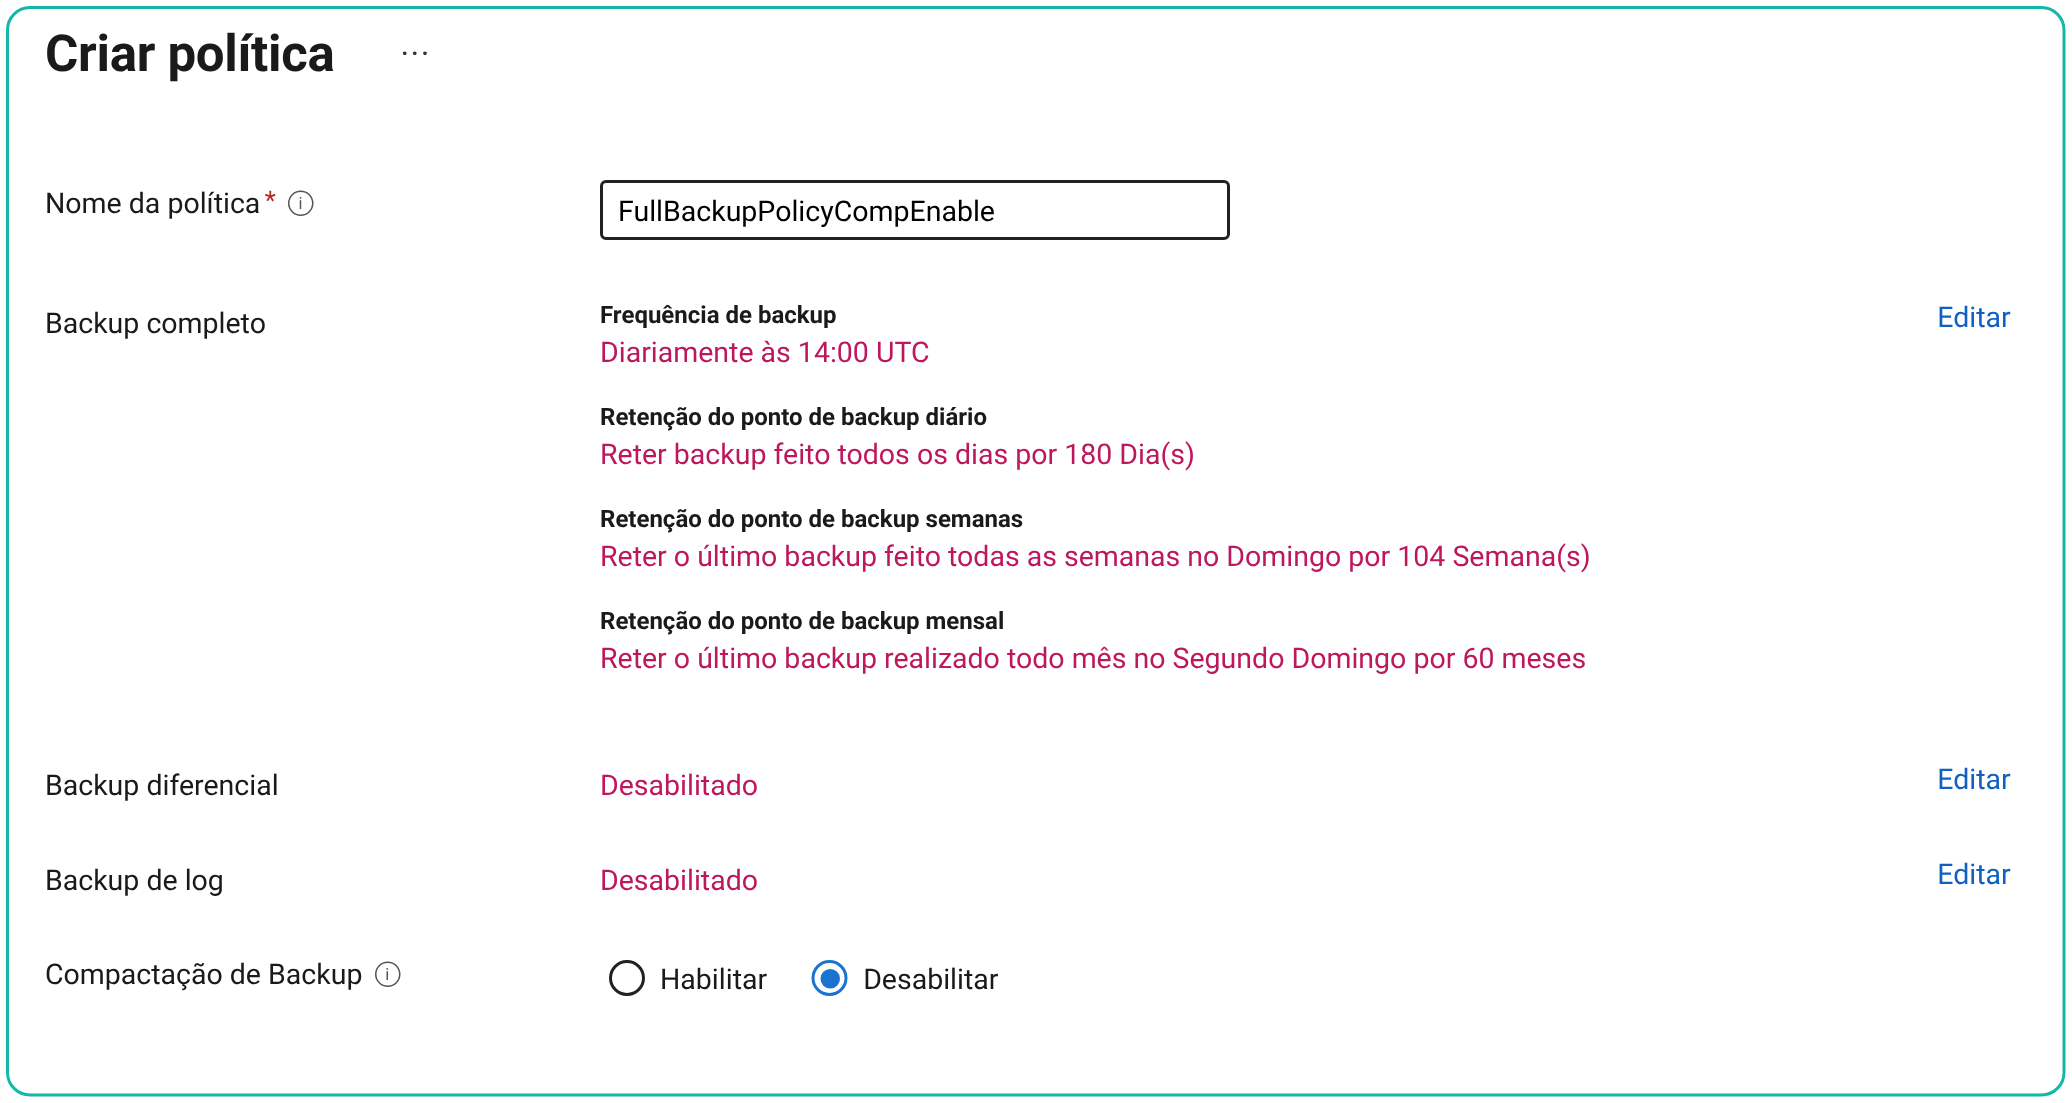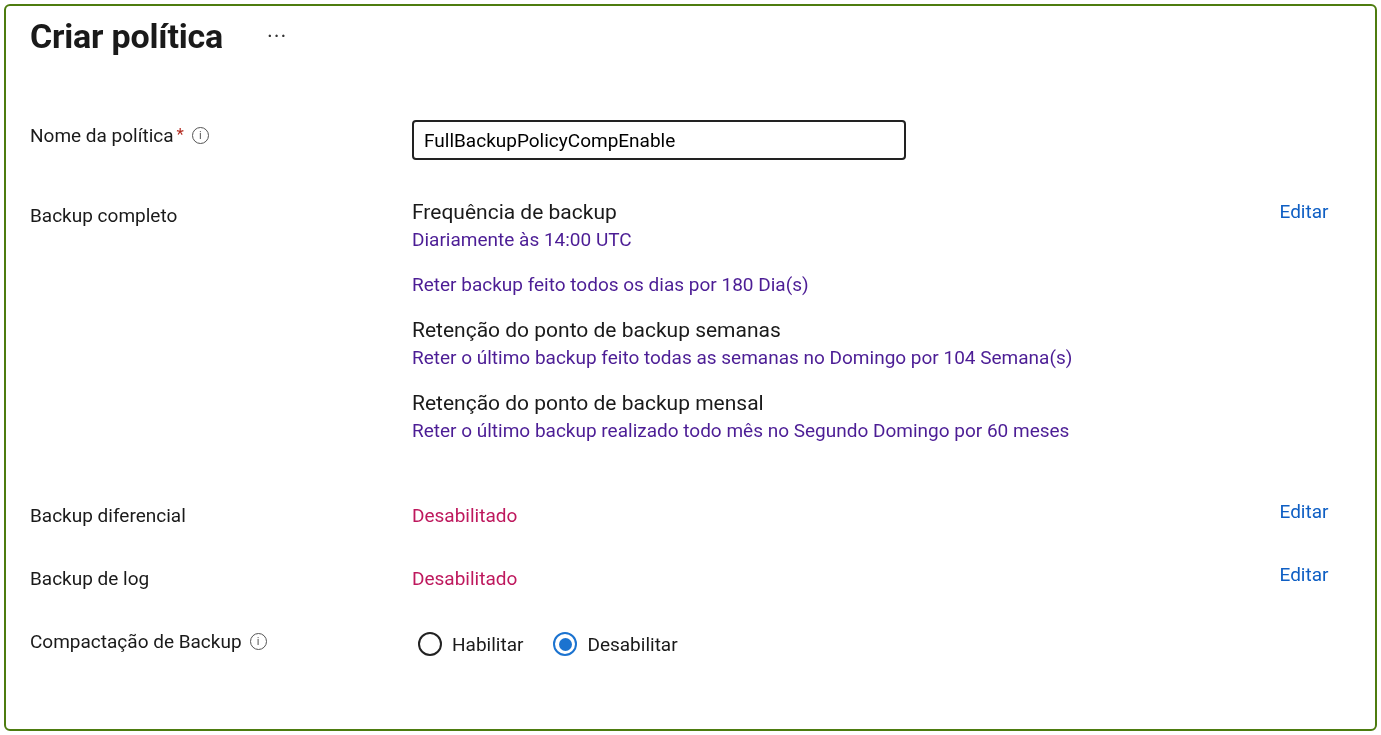--- a/index.html
+++ b/index.html
@@ -5,24 +5,24 @@
   * { box-sizing: border-box; }
   html, body {
     margin: 0;
     padding: 0;
     font-family: "Segoe UI", -apple-system, BlinkMacSystemFont, Roboto, sans-serif;
     font-size: 18.5px;
     color: #1a1a1a;
     background: #fff;
   }
   .frame {
-    border: 2px solid #4d7c0f;
-    border-radius: 6px;
+    border: 2px solid #14b8a6;
+    border-radius: 16px;
     margin: 4px;
-    padding: 10px 36px 18px 24px;
+    padding: 10px 24px 18px 24px;
     width: 1373px;
     height: 727px;
     position: relative;
   }
   .header-row {
     display: flex;
     align-items: center;
     margin-bottom: 64px;
   }
   .page-title {
@@ -35,21 +35,21 @@
     font-size: 22px;
     margin-left: 44px;
     letter-spacing: 1px;
     color: #333;
     user-select: none;
   }
 
   .form-grid {
     display: grid;
     grid-template-columns: 370px 1fr 70px;
-    column-gap: 12px;
+    column-gap: 0;
     margin-top: 36px;
   }
 
   .row-label {
     font-size: 19px;
     color: #1a1a1a;
     padding-top: 4px;
     display: flex;
     align-items: flex-start;
   }
@@ -68,42 +68,42 @@
     border: 1.4px solid #555;
     border-radius: 50%;
     font-size: 11px;
     color: #555;
     margin-left: 4px;
     position: relative;
     top: 3px;
   }
 
   .name-input {
-    width: 494px;
+    width: 420px;
     height: 40px;
     border: 2px solid #222;
     border-radius: 4px;
     font-size: 19px;
     padding: 4px 10px;
     outline: none;
     font-family: inherit;
   }
   .name-cell {
     padding-bottom: 40px;
   }
 
   .bold-sub {
-    font-weight: 400;
-    font-size: 21px;
+    font-weight: 700;
+    font-size: 16px;
     margin: 0 0 4px 0;
   }
   .sub-val {
     font-size: 19px;
     margin: 0 0 22px 0;
-    color: #4c1d95;
+    color: #be185d;
   }
   .sub-val.last { margin-bottom: 0; }
 
   .edit-link {
     color: #0f5fc4;
     font-size: 19px;
     text-align: center;
     cursor: pointer;
     white-space: nowrap;
   }
@@ -173,20 +173,21 @@
     </div>
     <div></div>
 
     <div class="row-label">
       <span>Backup completo</span>
     </div>
     <div>
       <p class="bold-sub">Frequência de backup</p>
       <p class="sub-val">Diariamente às 14:00 UTC</p>
 
+      <p class="bold-sub">Retenção do ponto de backup diário</p>
       <p class="sub-val">Reter backup feito todos os dias por 180 Dia(s)</p>
 
       <p class="bold-sub">Retenção do ponto de backup semanas</p>
       <p class="sub-val">Reter o último backup feito todas as semanas no Domingo por 104 Semana(s)</p>
 
       <p class="bold-sub">Retenção do ponto de backup mensal</p>
       <p class="sub-val">Reter o último backup realizado todo mês no Segundo Domingo por 60 meses</p>
 
     </div>
     <div class="edit-link">Editar</div>

